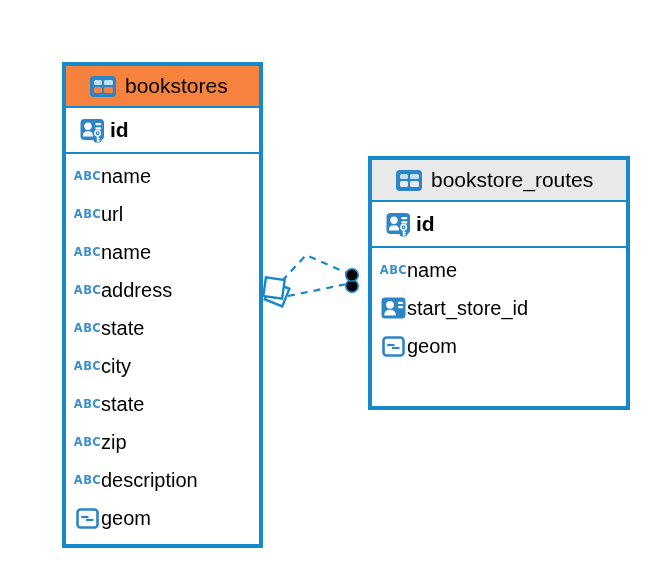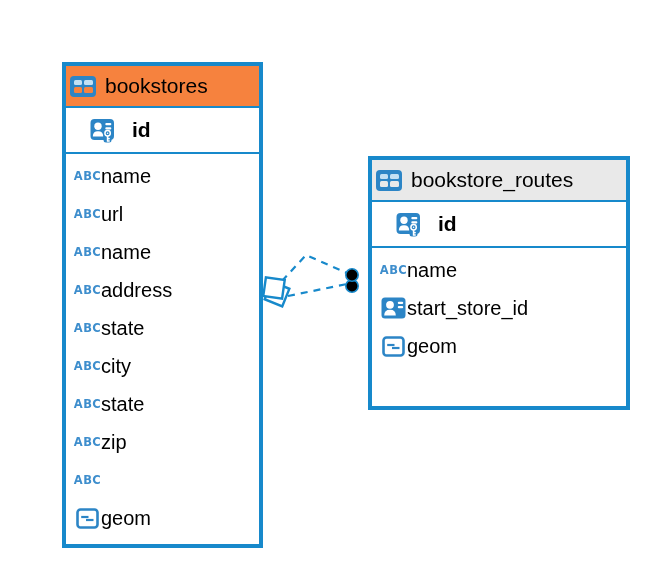--- a/index.html
+++ b/index.html
@@ -9,26 +9,26 @@
     overflow:hidden;
   }
   .table-card {
     position:absolute; box-sizing:border-box; background:#ffffff;
     border:4px solid #1789CB;
   }
   .card-bookstores { left:62px; top:62px; width:201px; height:486px; --hdr:#F6823E; }
   .card-routes     { left:368px; top:156px; width:262px; height:254px; --hdr:#E9E9E9; }
 
   .hdr {
-    display:flex; align-items:center; gap:9px; padding-left:4px;
+    display:flex; align-items:center; gap:9px; padding-left:24px;
     height:40px; background:var(--hdr); border-bottom:2px solid #1789CB;
     font-size:21px; font-weight:400; white-space:nowrap;
   }
   .pk-row {
-    display:flex; align-items:center; gap:16px; padding-left:23px;
+    display:flex; align-items:center; gap:4px; padding-left:13px;
     height:44px; border-bottom:2px solid #1789CB;
     font-size:21px; font-weight:700; background:#fff;
   }
   .cols { padding:3px 0; }
   .col-row {
     display:flex; align-items:center; padding-left:8px;
     height:38px; font-size:20px; background:#fff; white-space:nowrap;
   }
   .icon-slot { width:27px; display:flex; justify-content:center; align-items:center; flex:0 0 27px; }
 
@@ -149,20 +149,21 @@
       <div class="col-row">
         <span class="icon-slot">
             <span class="abc">ABC</span>
           </span>
         <span>zip</span>
       </div>
       <div class="col-row">
         <span class="icon-slot">
             <span class="abc">ABC</span>
           </span>
+        <span>description</span>
       </div>
       <div class="col-row">
         <span class="icon-slot">
           <svg width="23" height="21" viewBox="0 0 23 21">
             <rect x="1.5" y="1.5" width="20" height="18" rx="3" fill="#fff" stroke="#2C85C6" stroke-width="2.6"></rect>
             <line x1="5.2" y1="9" x2="12.5" y2="9" stroke="#2C85C6" stroke-width="2.2"></line>
             <line x1="10" y1="12" x2="17.5" y2="12" stroke="#2C85C6" stroke-width="2.2"></line>
           </svg>
         </span>
         <span>geom</span>

